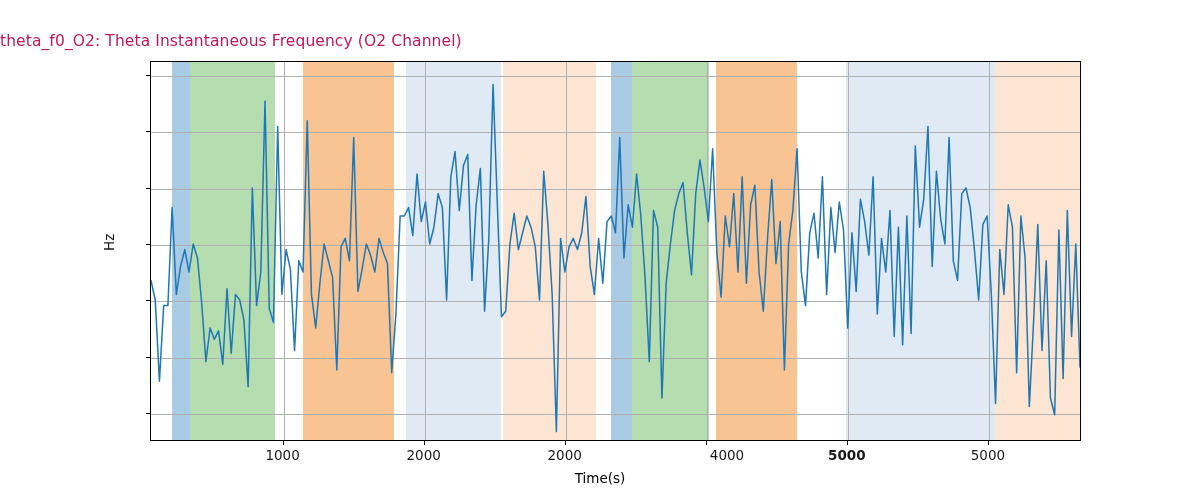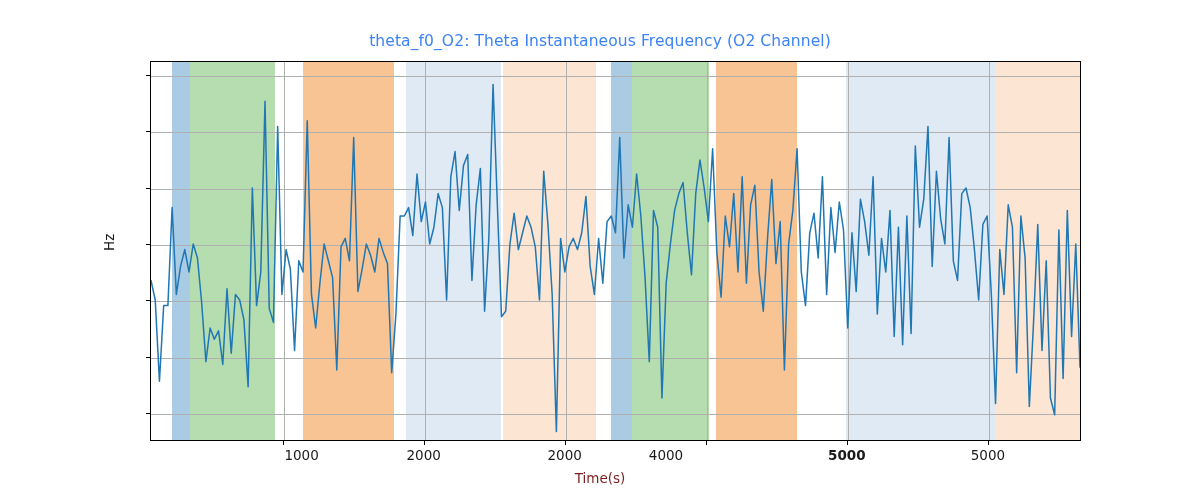--- a/index.html
+++ b/index.html
@@ -6,21 +6,21 @@
   body{
     width:1200px;height:500px;
     background:#ffffff;
     font-family:"DejaVu Sans","Liberation Sans",sans-serif;
     overflow:hidden;
   }
   #figure{position:relative;width:1200px;height:500px;background:#ffffff;}
 
   #chart-title{
     position:absolute;left:0;top:32px;width:1200px;
-    text-align:center;font-size:15.5px;color:#3b82f6;
+    font-size:15.5px;color:#be185d;
     letter-spacing:0.1px;
   }
 
   
   #plot-area{
     position:absolute;
     left:150px;top:61px;width:931px;height:380px;
     border:1.1px solid #000;
     box-sizing:border-box;
     overflow:hidden;
@@ -43,21 +43,21 @@
 
   #ylabel{
     position:absolute;left:-9px;top:251px;
     font-size:13.5px;color:#1a1a1a;
     transform:rotate(-90deg);
     transform-origin:left top;
     white-space:nowrap;
   }
   #xlabel{
     position:absolute;left:0;top:470px;width:1200px;
-    text-align:center;font-size:13.5px;color:#7f1d1d;
+    text-align:center;font-size:13.5px;color:#000000;
   }
   .ylabel-holder{position:absolute;left:110px;top:0;width:0;height:0;}
 </style>
 </head>
 <body>
 
 <div id="figure">
 
   <div id="chart-title">theta_f0_O2: Theta Instantaneous Frequency (O2 Channel)</div>
 
@@ -97,27 +97,27 @@
   <div id="ticks-y">
       <div class="ytick-mark" style="top: 412.852px;"></div>
       <div class="ytick-mark" style="top: 356.556px;"></div>
       <div class="ytick-mark" style="top: 300.259px;"></div>
       <div class="ytick-mark" style="top: 243.963px;"></div>
       <div class="ytick-mark" style="top: 187.667px;"></div>
       <div class="ytick-mark" style="top: 131.37px;"></div>
       <div class="ytick-mark" style="top: 75.0741px;"></div>
     </div>
   <div id="ticks-x">
-      <div class="xtick-label" style="left: 282.597px; margin-left: 19px;">1000</div>
+      <div class="xtick-label" style="left: 282.597px;">1000</div>
       <div class="xtick-mark" style="left: 282.597px;"></div>
       <div class="xtick-label" style="left: 423.658px; text-align: center;">2000</div>
       <div class="xtick-mark" style="left: 423.658px;"></div>
       <div class="xtick-label" style="left: 564.718px;">2000</div>
       <div class="xtick-mark" style="left: 564.718px;"></div>
-      <div class="xtick-label" style="left: 666px;">4000</div>
+      <div class="xtick-label" style="left: 727px;">4000</div>
       <div class="xtick-mark" style="left: 705.779px;"></div>
       <div class="xtick-label" style="left: 846.839px; font-weight: bold;">5000</div>
       <div class="xtick-mark" style="left: 846.839px;"></div>
       <div class="xtick-label" style="left: 987.9px;">5000</div>
       <div class="xtick-mark" style="left: 987.9px;"></div>
     </div>
 
   <div class="ylabel-holder">
     <div id="ylabel">Hz</div>
   </div>

